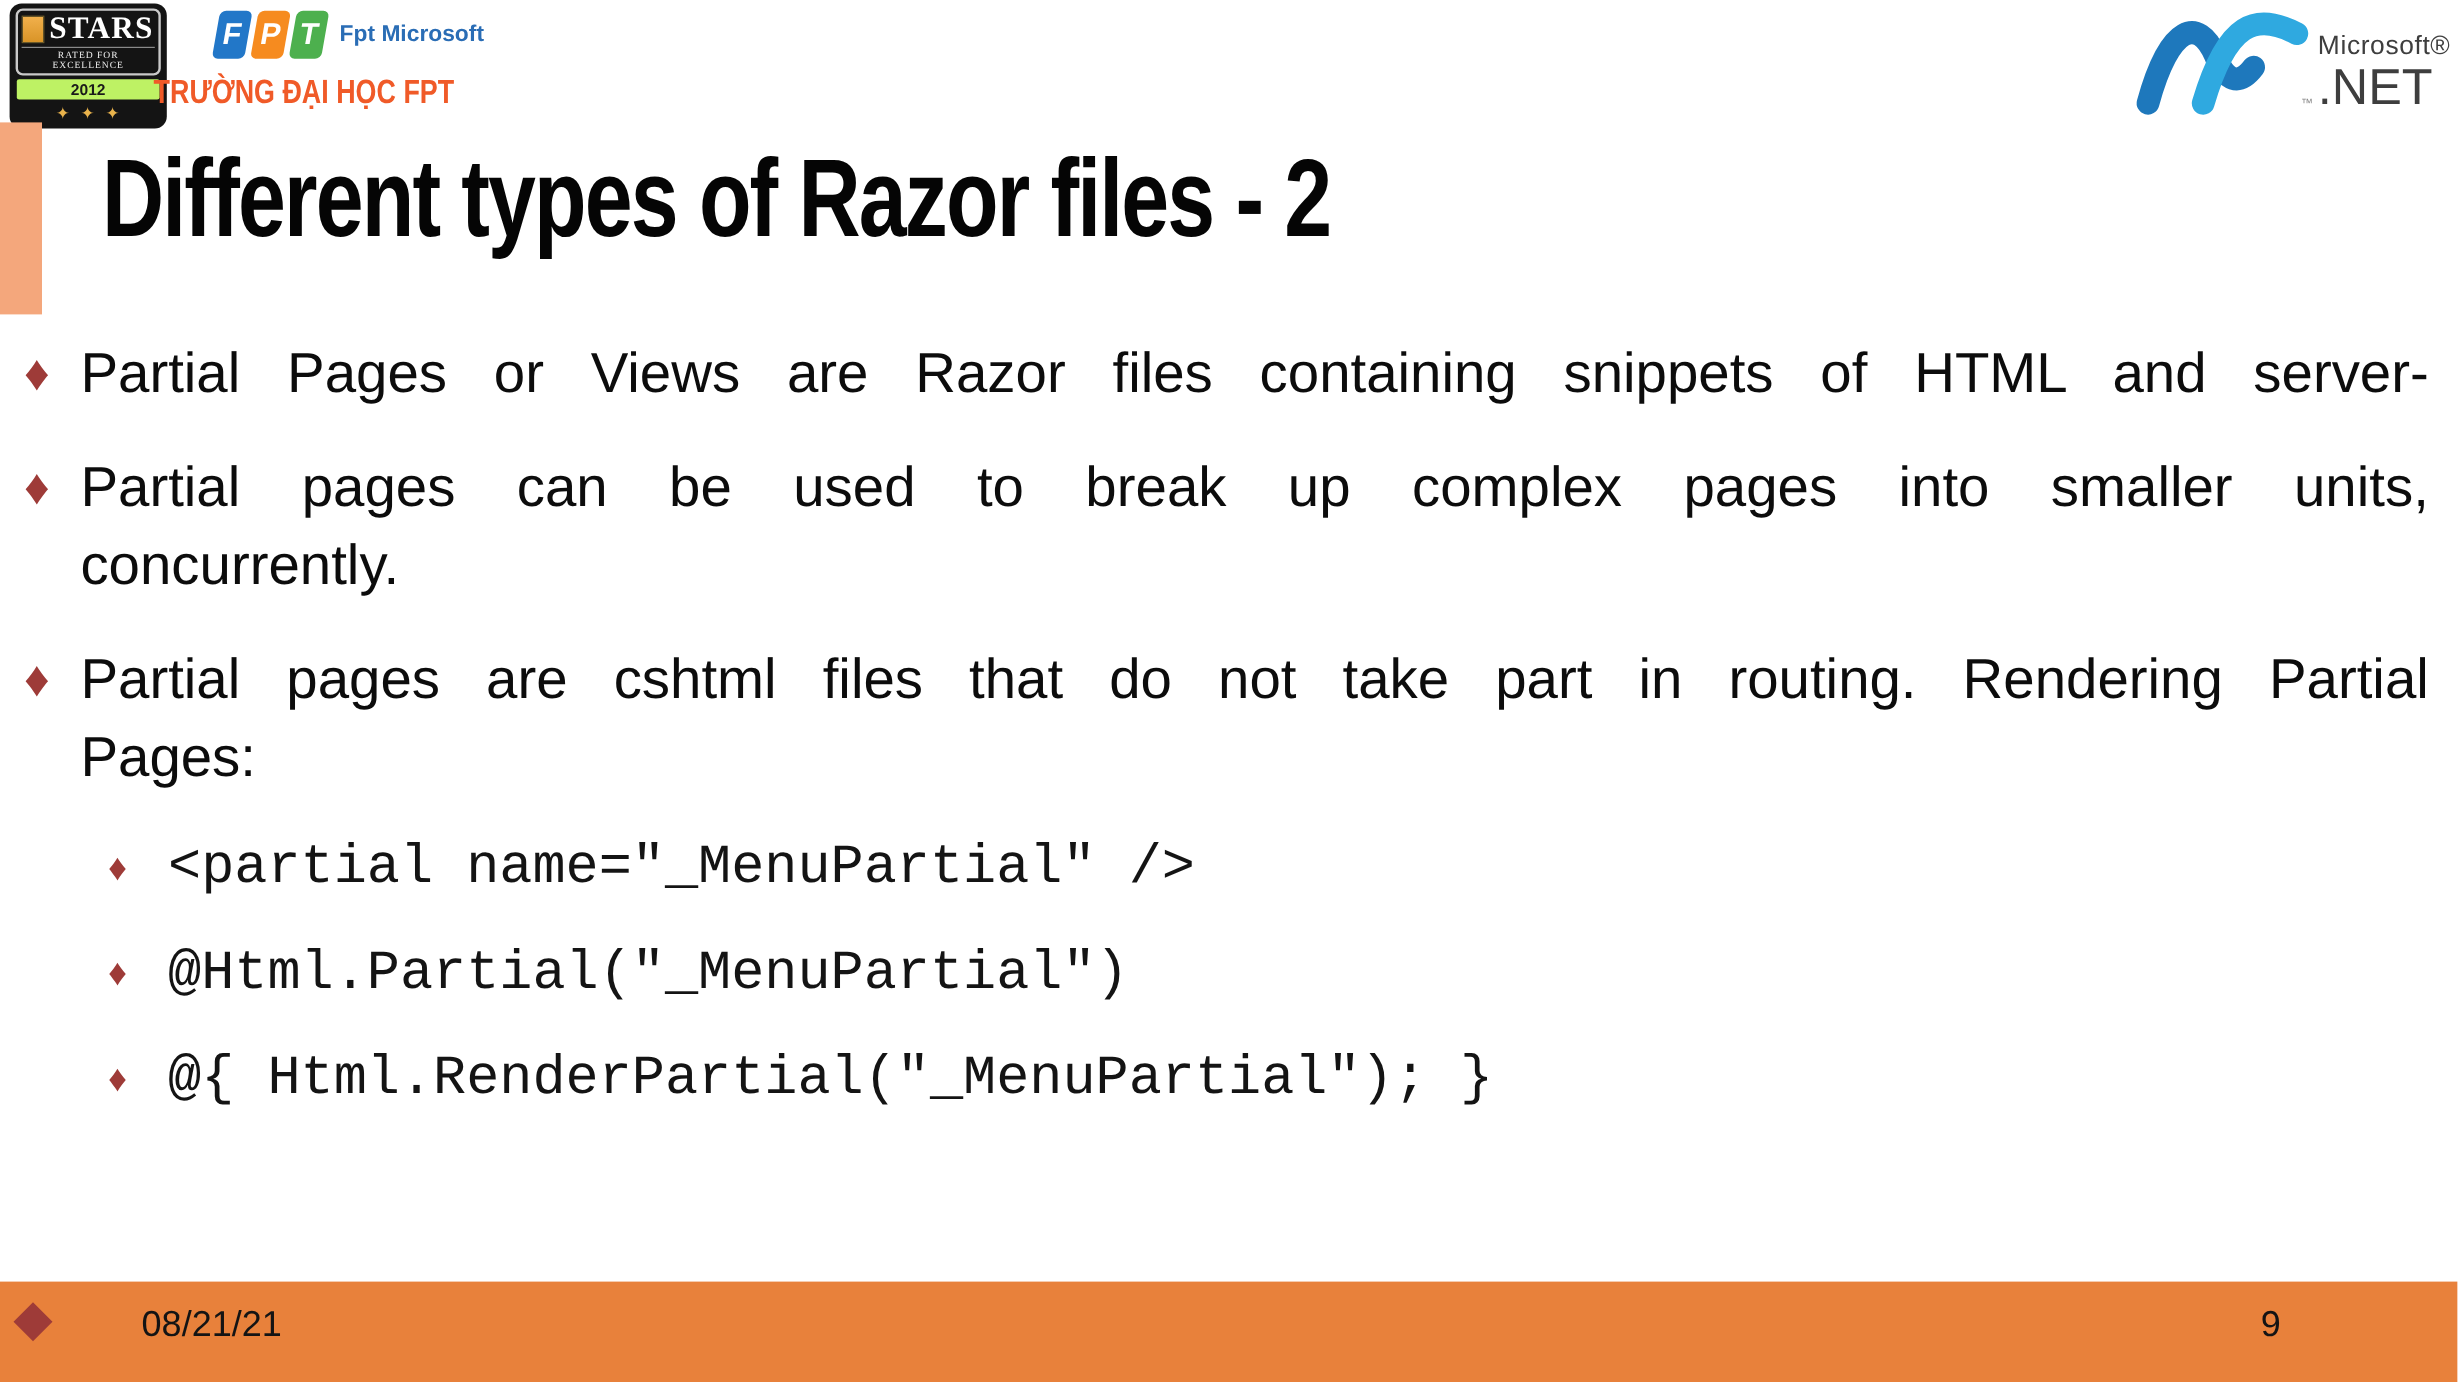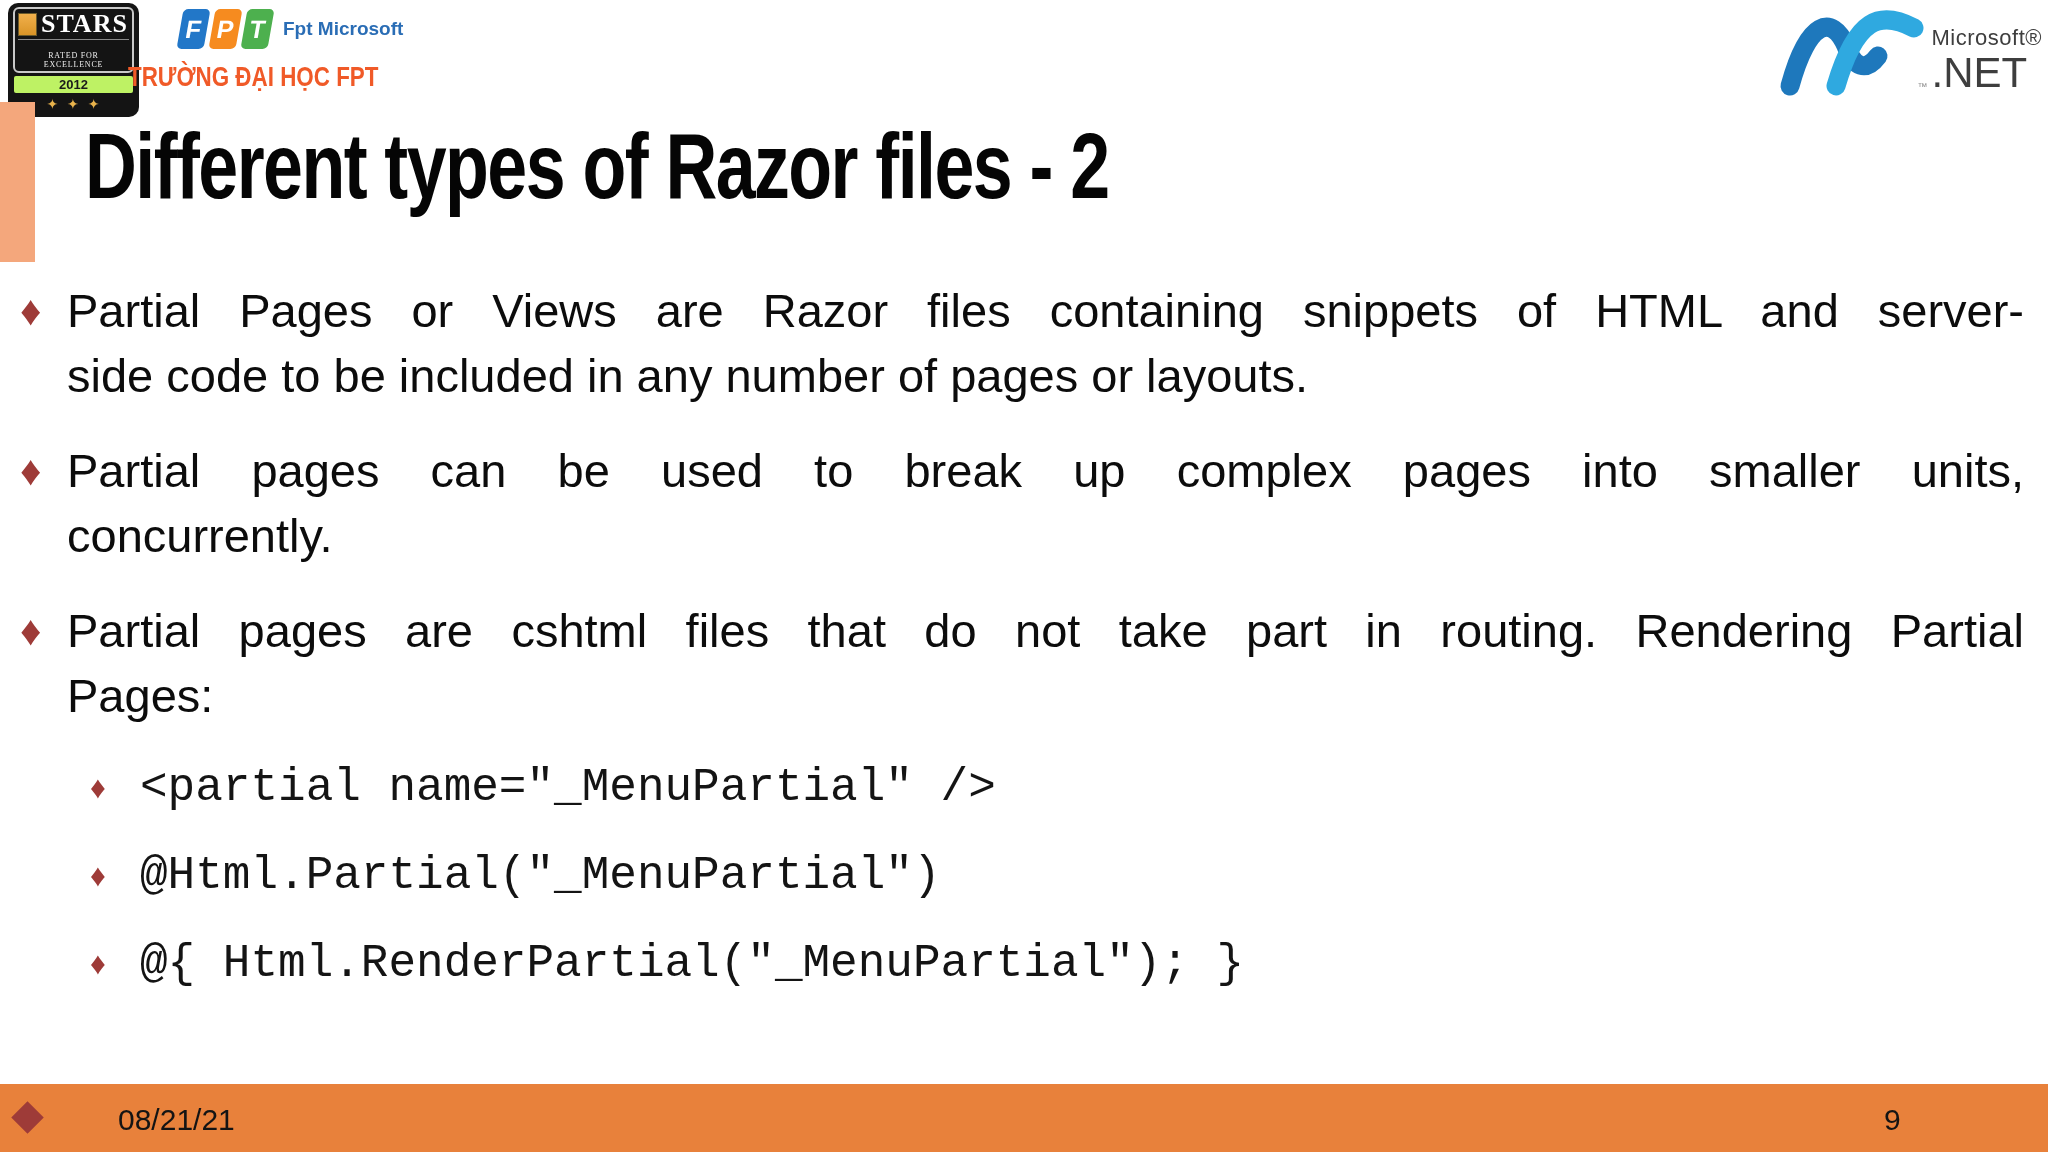--- a/index.html
+++ b/index.html
@@ -10,21 +10,21 @@
   
   .stars-badge{position:absolute;left:8px;top:3px;width:131px;box-sizing:border-box;
     background:#141414;border-radius:10px;padding:4px 5px 3px;}
   .stars-frame{border:2px solid #c9c9c9;border-radius:6px;padding:2px 3px 2px;}
   .stars-top{display:flex;align-items:center;gap:4px;}
   .stars-sq{width:17px;height:21px;background:linear-gradient(#f1b04c,#d99427);
     border:1px solid #6b5a2a;flex:none;}
   .stars-word{font-family:"Liberation Serif",serif;font-weight:bold;color:#fff;
     font-size:26px;letter-spacing:1px;line-height:1;}
   .stars-tagline{font-family:"Liberation Serif",serif;font-size:8px;color:#eee;
-    letter-spacing:0.8px;border-top:1px solid #8a8a8a;margin-top:2px;padding-top:11px;text-align:center;}
+    letter-spacing:0.8px;border-top:1px solid #8a8a8a;margin-top:2px;padding-top:1px;text-align:center;}
   .stars-year{background:#bef264;color:#1a1a1a;font-weight:bold;font-size:13px;
     text-align:center;border-radius:2px;margin:3px 1px 2px;line-height:17px;}
   .stars-row{text-align:center;color:#e9b34c;font-size:14px;line-height:1;
     letter-spacing:9px;padding:2px 0 3px 8px;}
   .fpt-logo{position:absolute;left:128px;top:4px;}
   .fpt-row{display:flex;align-items:center;gap:5px;margin-left:52px;height:50px;}
   .fpt-letter{width:27px;height:40px;transform:skewX(-10deg);border-radius:5px;color:#fff;
     font-weight:bold;font-size:25px;display:flex;align-items:center;justify-content:center;}
   .fpt-f{background:#2277c8;} .fpt-p{background:#f68b1f;} .fpt-t{background:#4db04e;}
   .fpt-brand{color:var(--fpt-blue,#2a6db5);font-weight:bold;font-size:19px;margin-left:7px;}
@@ -50,21 +50,21 @@
   .b-marker{flex:0 0 47px;font-size:42px;line-height:65px;
     color:var(--bullet-maroon,#9e3b38);padding-left:2px;}
   .b-text{flex:1;margin:0;font-size:47px;line-height:65px;color:#0c0c0c;}
   .jl{text-align:justify;text-align-last:justify;}
   .code-bullets{margin-top:28px;margin-left:72px;}
   .code-bullet{display:flex;margin-bottom:28px;}
   .c-marker{flex:0 0 50px;font-size:31px;line-height:60px;color:var(--bullet-maroon,#9e3b38);}
   .c-text{font-family:"Liberation Mono",monospace;font-size:46px;line-height:60px;
     color:#141414;white-space:pre;}
   
-  .footer{position:absolute;left:0;right:0;bottom:0;height:68px;
+  .footer{position:absolute;left:0;right:0;bottom:0;height:84px;
     background:var(--footer-orange,#e8813b);}
   .f-diamond{position:absolute;left:16px;top:22px;width:23px;height:23px;
     background:var(--bullet-maroon,#9e3b38);transform:rotate(45deg);}
   .f-date{position:absolute;left:118px;top:19px;font-size:30px;color:#141414;}
   .f-page{position:absolute;left:1884px;top:19px;font-size:30px;color:#141414;}
 </style>
 </head>
 <body>
 
 <div class="stars-badge">
@@ -103,21 +103,20 @@
 
 <div class="accent-bar"></div>
 <h1 class="slide-title">Different types of Razor files - 2</h1>
 
 <div class="content">
 
   <div class="bullet">
     <span class="b-marker">♦</span>
     <div class="b-text">
       <div class="jl">Partial Pages or Views are Razor files containing snippets of HTML and server-</div>
-      <div>side code to be included in any number of pages or layouts.</div>
     </div>
   </div>
 
   <div class="bullet">
     <span class="b-marker">♦</span>
     <div class="b-text">
       <div class="jl">Partial pages can be used to break up complex pages into smaller units,</div>
       <div>concurrently.</div>
     </div>
   </div>

